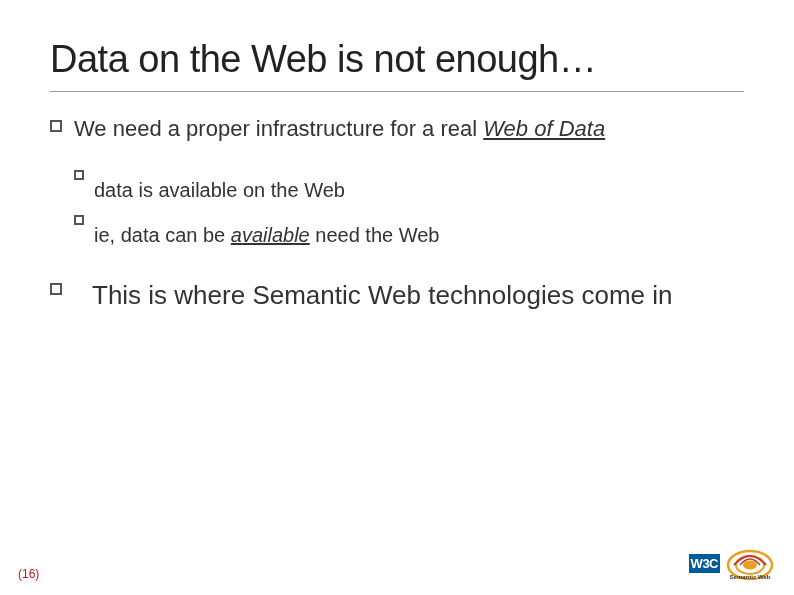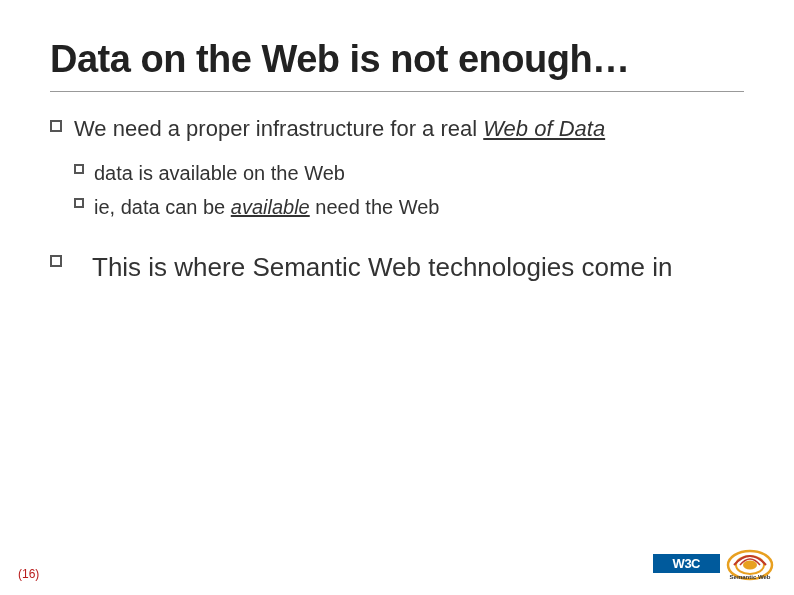--- a/index.html
+++ b/index.html
@@ -16,36 +16,36 @@
     .slide {
       width: 794px;
       height: 595px;
       background: #ffffff;
       padding: 38px 50px 30px 50px;
       position: relative;
     }
 
     .title {
       font-size: 38px;
-      font-weight: bold;
+      font-weight: normal;
       color: #222222;
       margin-bottom: 10px;
       letter-spacing: -0.5px;
     }
 
     .divider {
       border: none;
       border-top: 1px solid #999999;
       margin-bottom: 22px;
     }
 
     .bullet-main {
       display: flex;
       align-items: flex-start;
-      margin-bottom: 14px;
+      margin-bottom: 20px;
     }
 
     .bullet-square {
       display: inline-block;
       width: 12px;
       height: 12px;
       border: 2px solid #555555;
       margin-top: 6px;
       margin-right: 12px;
       flex-shrink: 0;
@@ -92,20 +92,21 @@
       margin-top: 8px;
       margin-right: 10px;
       flex-shrink: 0;
       margin-left: 8px;
     }
 
     .sub-bullet-text {
       font-size: 20px;
       color: #333333;
       line-height: 1.4;
+      margin-top: 11px;
     }
 
     .bottom-bullet {
       margin-top: 18px;
       display: flex;
       align-items: flex-start;
       gap: 18px;
     }
 
     .bottom-text {
@@ -135,21 +136,21 @@
     .w3c-logo {
       display: flex;
       align-items: center;
       font-size: 11px;
       font-weight: bold;
     }
 
     .w3c-box {
       background: #005A9C;
       color: white;
-      padding: 2px 20px;
+      padding: 2px 2px;
       font-size: 13px;
       font-weight: bold;
       letter-spacing: -0.5px;
       font-family: Arial, sans-serif;
     }
   </style>
 </head>
 <body>
 
 <div class="slide">

